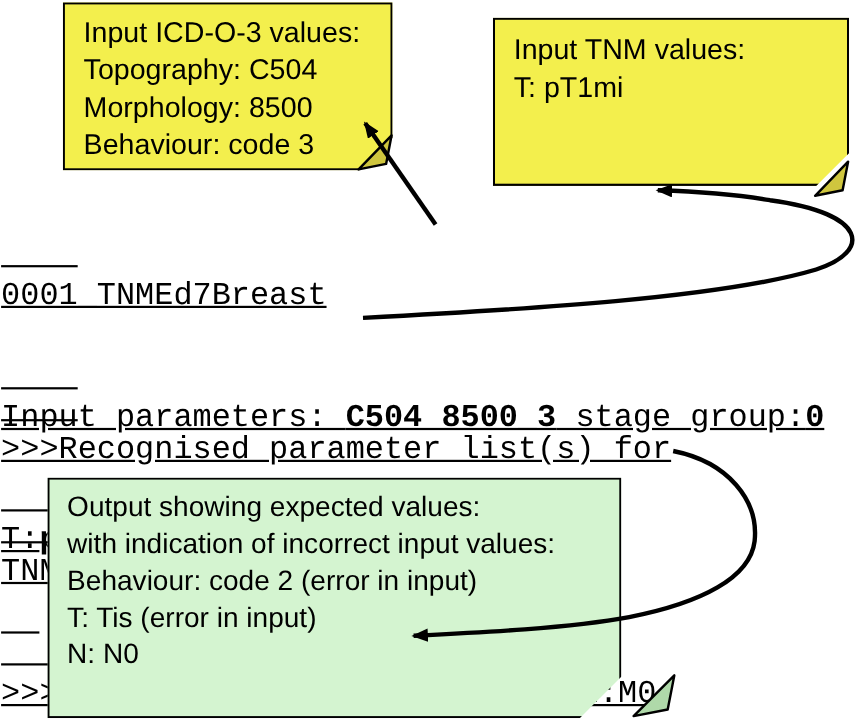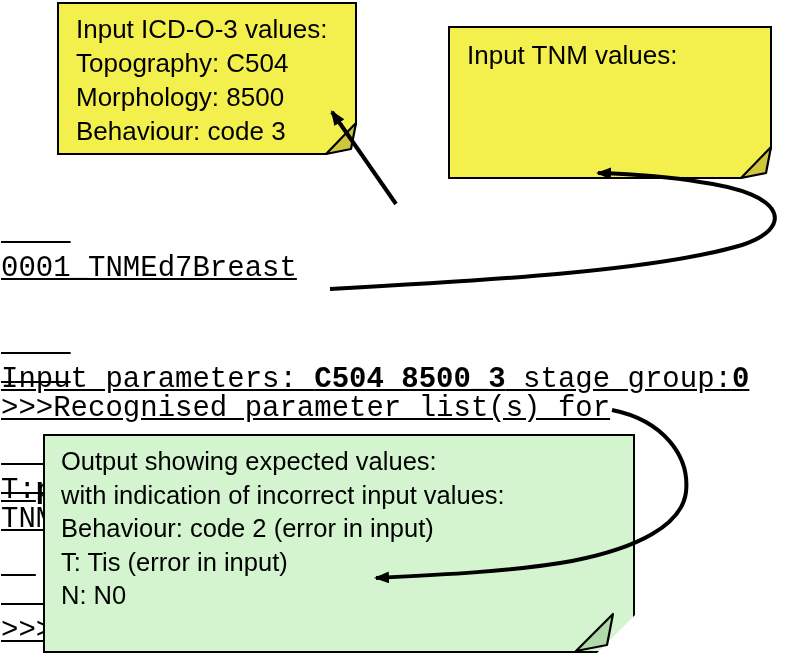--- a/index.html
+++ b/index.html
@@ -14,22 +14,22 @@
     border:2.5px solid #000;
     font-family:"Liberation Sans",sans-serif;
     font-size:26px; line-height:34px; color:#000;
     z-index:2;
   }
   .note.yellow { background:var(--note-yellow); }
   .note.green  { background:var(--note-green); }
   .cut30 { clip-path:polygon(0 0,100% 0,100% calc(100% - 30px),calc(100% - 30px) 100%,0 100%); }
   .cut38 { clip-path:polygon(0 0,100% 0,100% calc(100% - 38px),calc(100% - 38px) 100%,0 100%); }
   #note-icd    { left:57px;  top:2px;   width:300px; height:153px; padding:8px 6px 1px 17px; }
-  #note-tnm    { left:448px; top:26px;  width:324px; height:153px; padding:10px 6px 0 17px; }
-  #note-output { left:43px;  top:434px; width:592px; height:219px; padding:9px 6px 0 16px; font-size:25.5px; line-height:33.5px; }
+  #note-tnm    { left:448px; top:16px;  width:324px; height:153px; padding:10px 6px 0 17px; }
+  #note-output { left:43px;  top:434px; width:522px; height:219px; padding:9px 6px 0 16px; font-size:25.5px; line-height:33.5px; }
   
   .term {
     position:absolute; left:1px; z-index:1;
     font-family:"Liberation Mono","DejaVu Sans Mono",monospace;
     font-size:29px; line-height:37px; color:#000; white-space:pre;text-decoration:underline;
   }
   #term-block-1 { top:176px; }
   #term-block-2 { top:316px; }
   .b { font-weight:bold; }
   .hl { background:var(--highlight); padding:5px 1px; }
@@ -58,20 +58,21 @@
 
   <div class="note yellow cut30" id="note-icd">
     <div>Input ICD-O-3 values:</div>
     <div>Topography: C504</div>
     <div>Morphology: 8500</div>
     <div>Behaviour: code 3</div>
   </div>
 
   <div class="note yellow cut30" id="note-tnm">
     <div>Input TNM values:</div>
+    <div>T: pT1mi</div>
   </div>
 
   <div class="note green cut38" id="note-output">
     <div>Output showing expected values:</div>
     <div>with indication of incorrect input values:</div>
     <div>Behaviour: code 2 (error in input)</div>
     <div>T: Tis (error in input)</div>
     <div>N: N0</div>
   </div>
 

